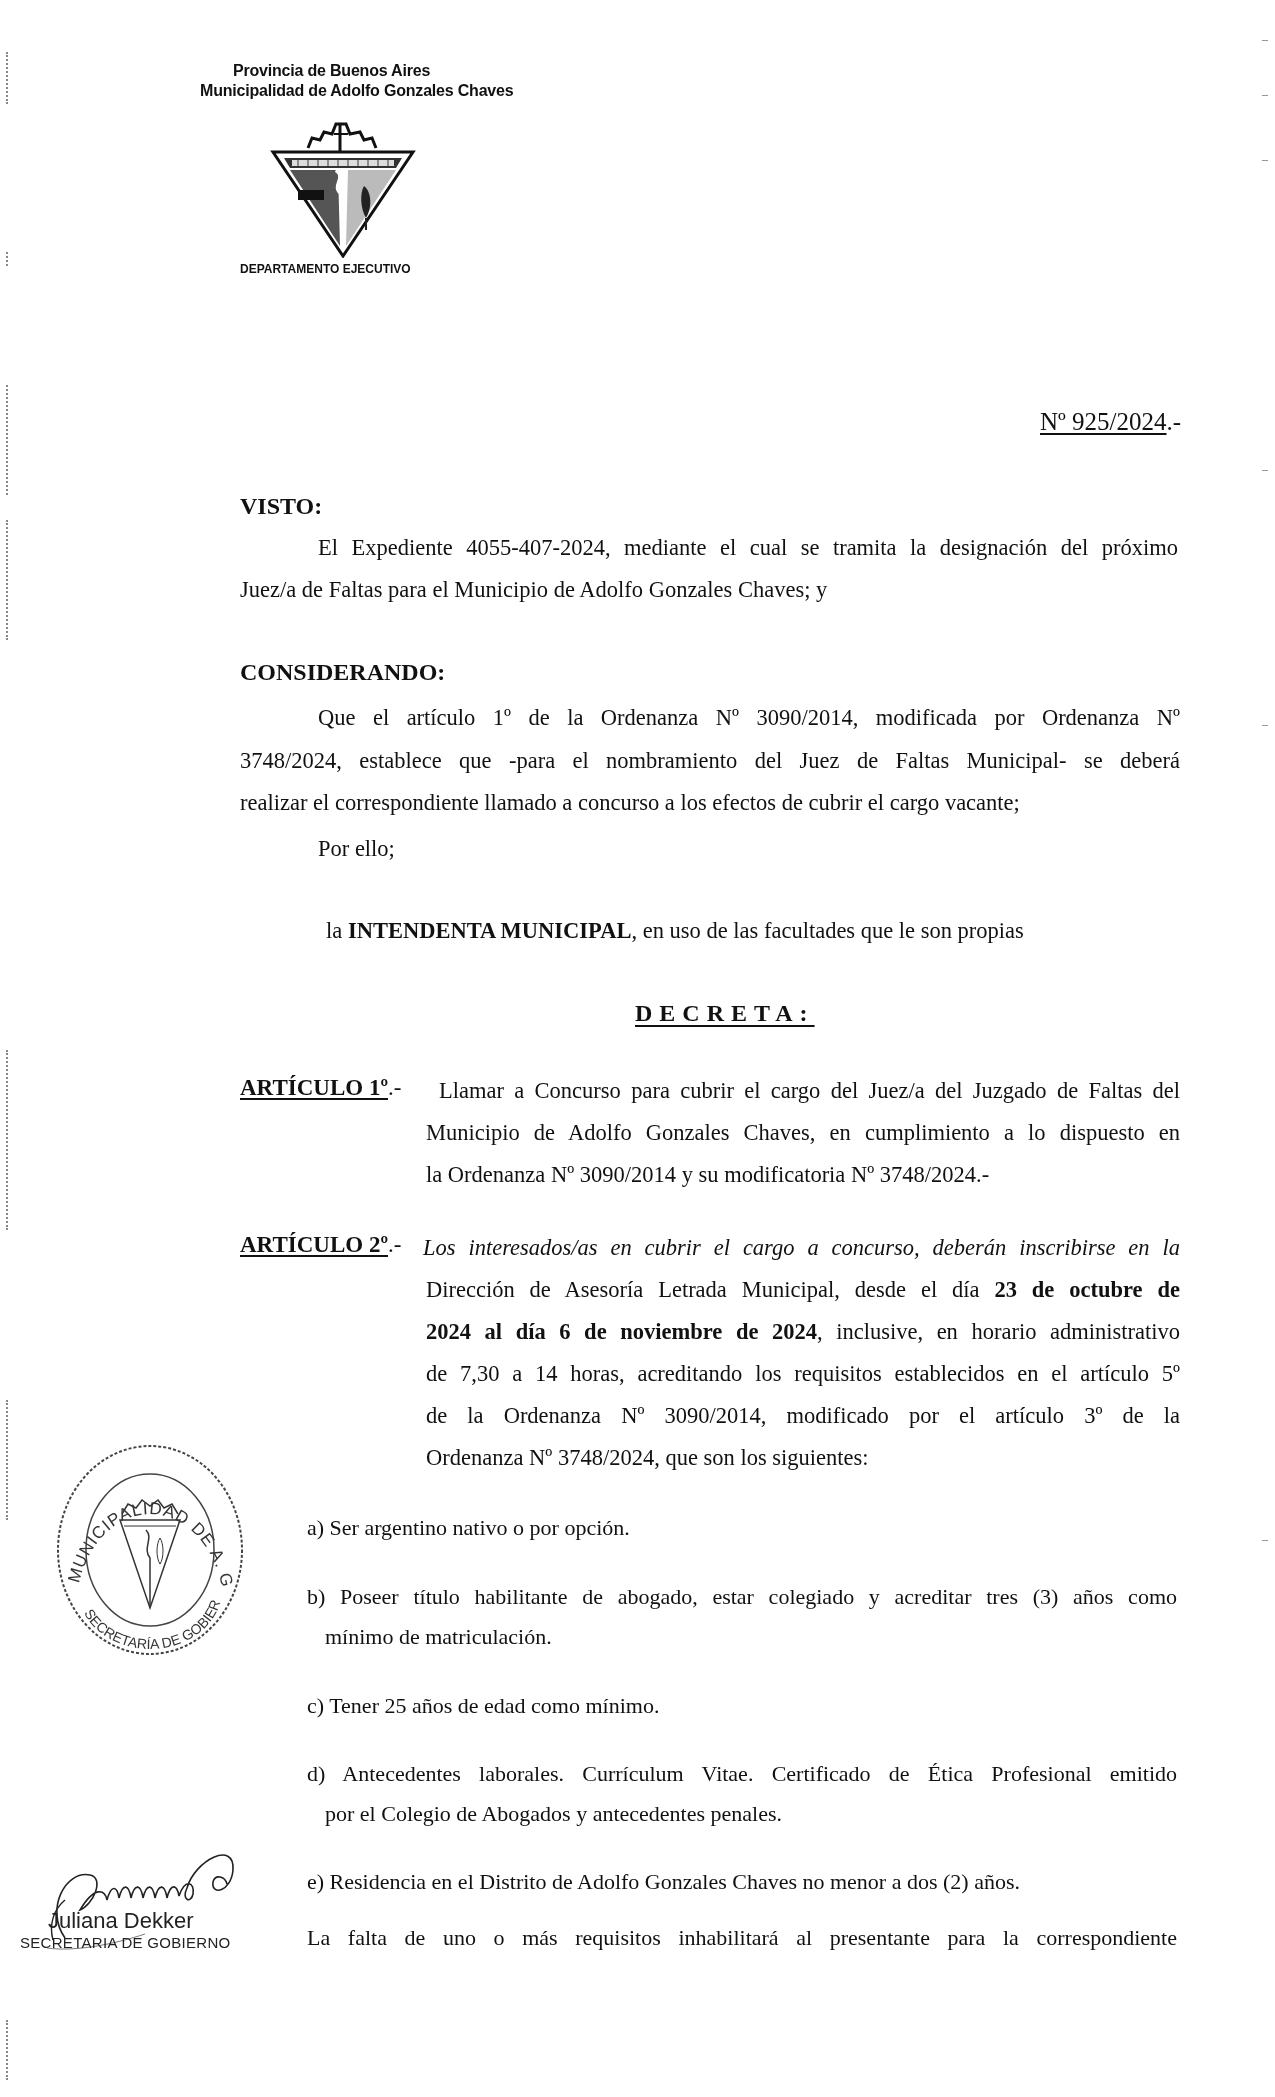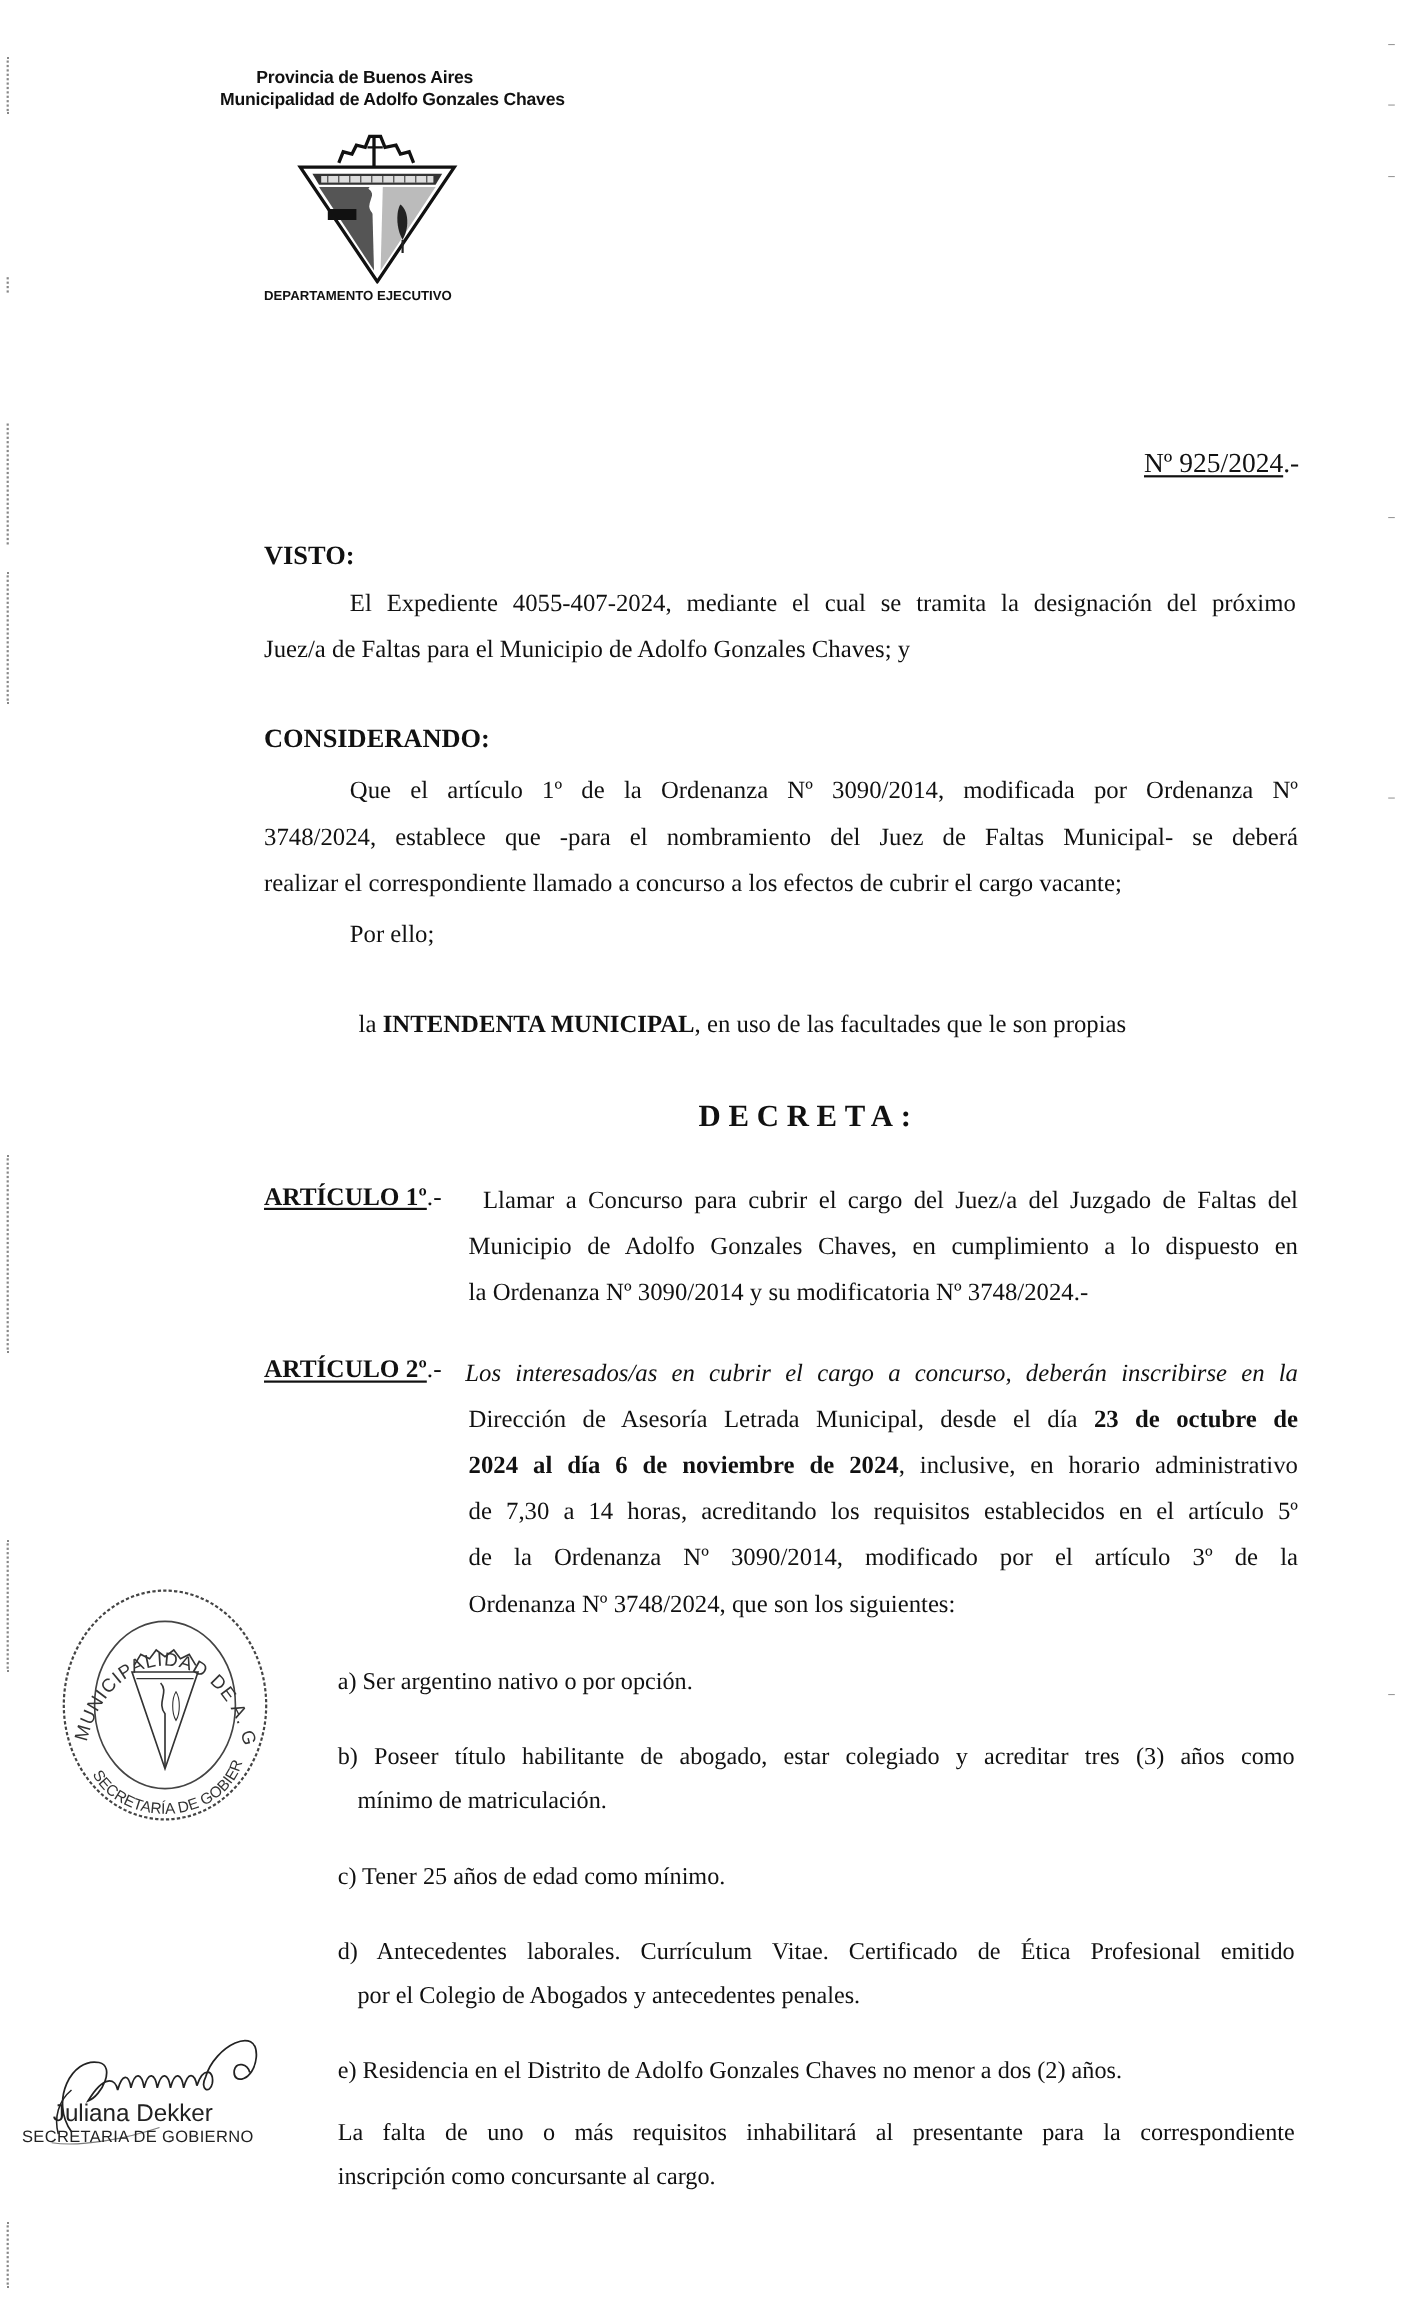--- a/index.html
+++ b/index.html
@@ -12,21 +12,21 @@
   .docnum { position:absolute; left:1040px; top:408px; font-family:"Liberation Serif", serif; font-size:25px; }
   .docnum .u { text-decoration:underline; text-underline-offset:3px; }
 
   .heading { position:absolute; font-family:"Liberation Serif", serif; font-weight:bold; font-size:24px; }
   .p { position:absolute; font-family:"Liberation Serif", serif; font-size:22.5px; line-height:42px; text-align:justify; }
   .p .line { display:block; text-align:justify; text-align-last:justify; }
   .p .line.last { text-align-last:left; }
   .centerline { position:absolute; font-family:"Liberation Serif", serif; font-size:22.5px; }
   b { font-weight:bold; }
 
-  .decreta { position:absolute; left:635px; top:1000px; font-family:"Liberation Serif", serif; font-weight:bold; font-size:28px; letter-spacing:7px; text-underline-offset:4px; }
+  .decreta { position:absolute; left:635px; top:1000px; font-family:"Liberation Serif", serif; font-weight:bold; font-size:24px; letter-spacing:7px; text-decoration:underline; text-underline-offset:4px; }
 
   .art-label { position:absolute; font-family:"Liberation Serif", serif; font-weight:bold; font-size:23px; }
   .art-label .u { text-decoration:underline; text-underline-offset:3px; }
   .art-label .sep { font-weight:normal; }
 
   .req { position:absolute; font-family:"Liberation Serif", serif; font-size:22px; line-height:40px; }
   .req .line { display:block; }
   .req .line.just { text-align:justify; text-align-last:justify; }
 
   .stamp { position:absolute; left:50px; top:1438px; width:200px; height:220px; }
@@ -156,21 +156,20 @@
 <div class="req" style="left:307px;top:1754px;width:870px;">
   <span class="line just">d) Antecedentes laborales. Currículum Vitae. Certificado de Ética Profesional emitido</span>
   <span class="line" style="padding-left:18px;">por el Colegio de Abogados y antecedentes penales.</span>
 </div>
 <div class="req" style="left:307px;top:1862px;width:870px;">
   <span class="line">e) Residencia en el Distrito de Adolfo Gonzales Chaves no menor a dos (2) años.</span>
 </div>
 
 <div class="req" style="left:307px;top:1918px;width:870px;">
   <span class="line just">La falta de uno o más requisitos inhabilitará al presentante para la correspondiente</span>
-  <span class="line">inscripción como concursante al cargo.</span>
 </div>
 
 <svg class="stamp" viewBox="0 0 200 220">
   <defs>
     <path id="arcTop" d="M28 150 A 74 96 0 0 1 172 150"></path>
     <path id="arcBot" d="M30 165 A 72 60 0 0 0 170 165"></path>
   </defs>
   <ellipse cx="100" cy="112" rx="92" ry="104" fill="none" stroke="#444" stroke-width="2" stroke-dasharray="3 2"></ellipse>
   <ellipse cx="100" cy="112" rx="64" ry="76" fill="none" stroke="#444" stroke-width="1.5"></ellipse>
   <text font-family="Liberation Sans, sans-serif" font-size="17" fill="#333" letter-spacing="1">

